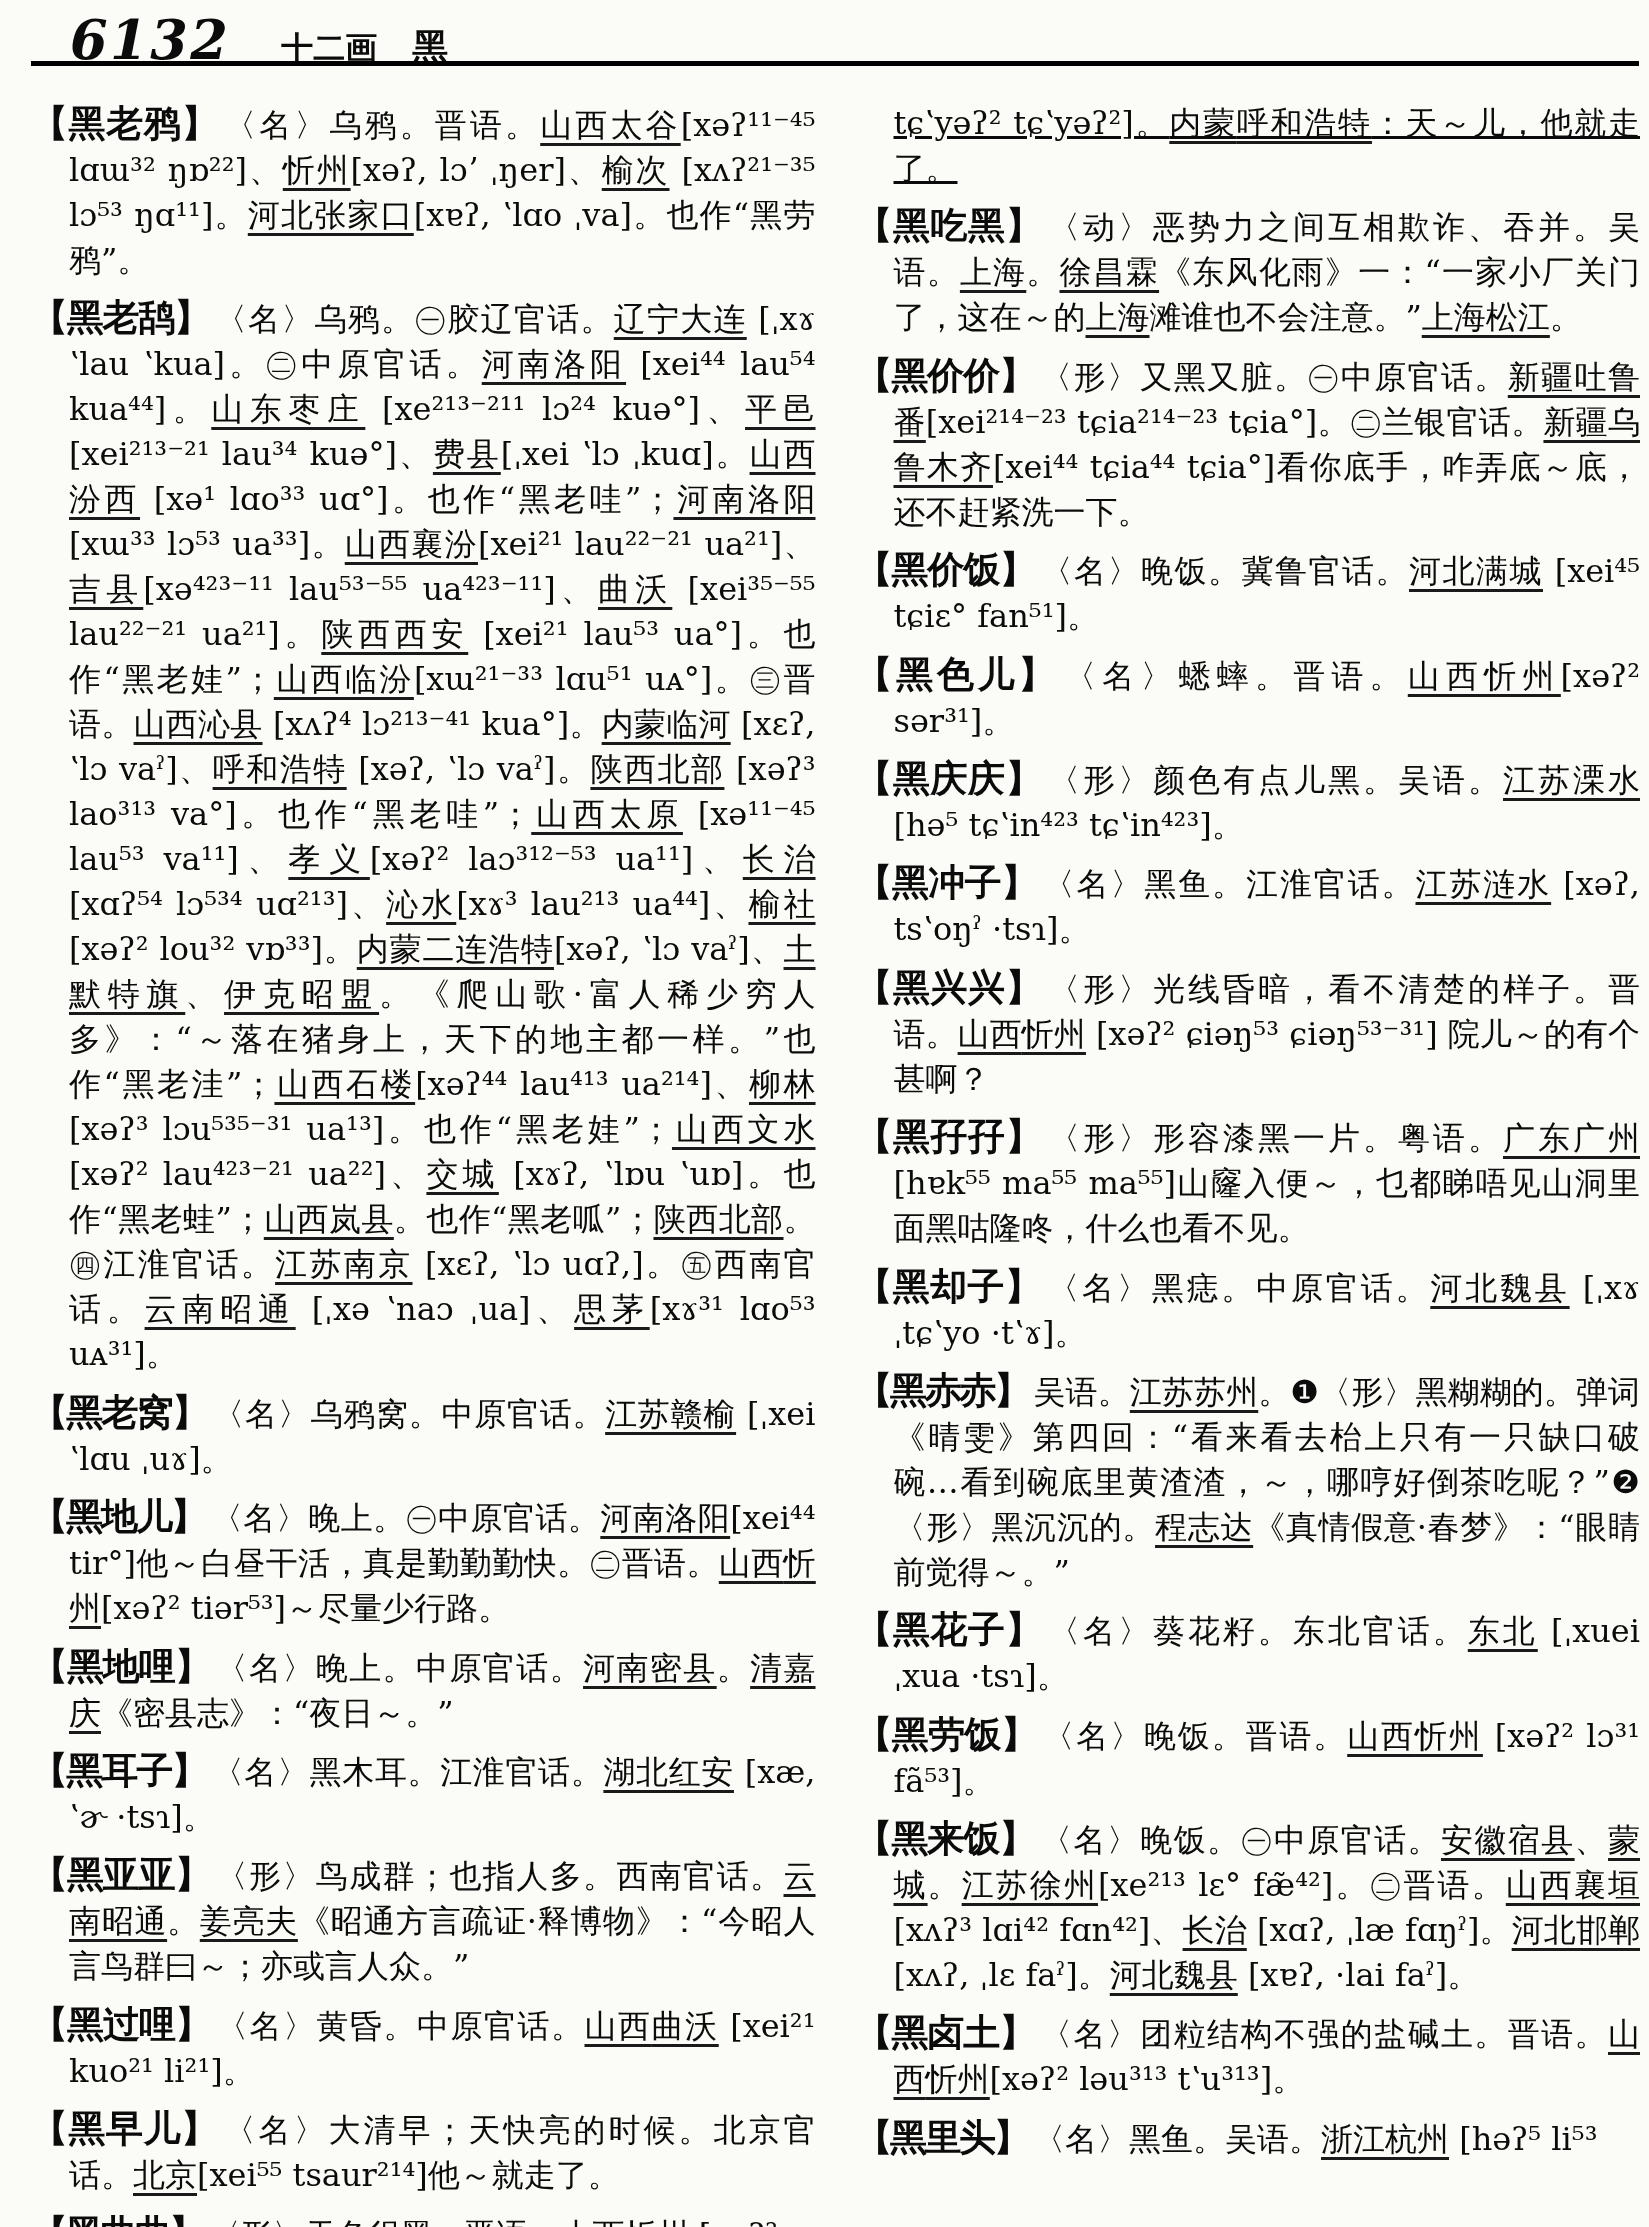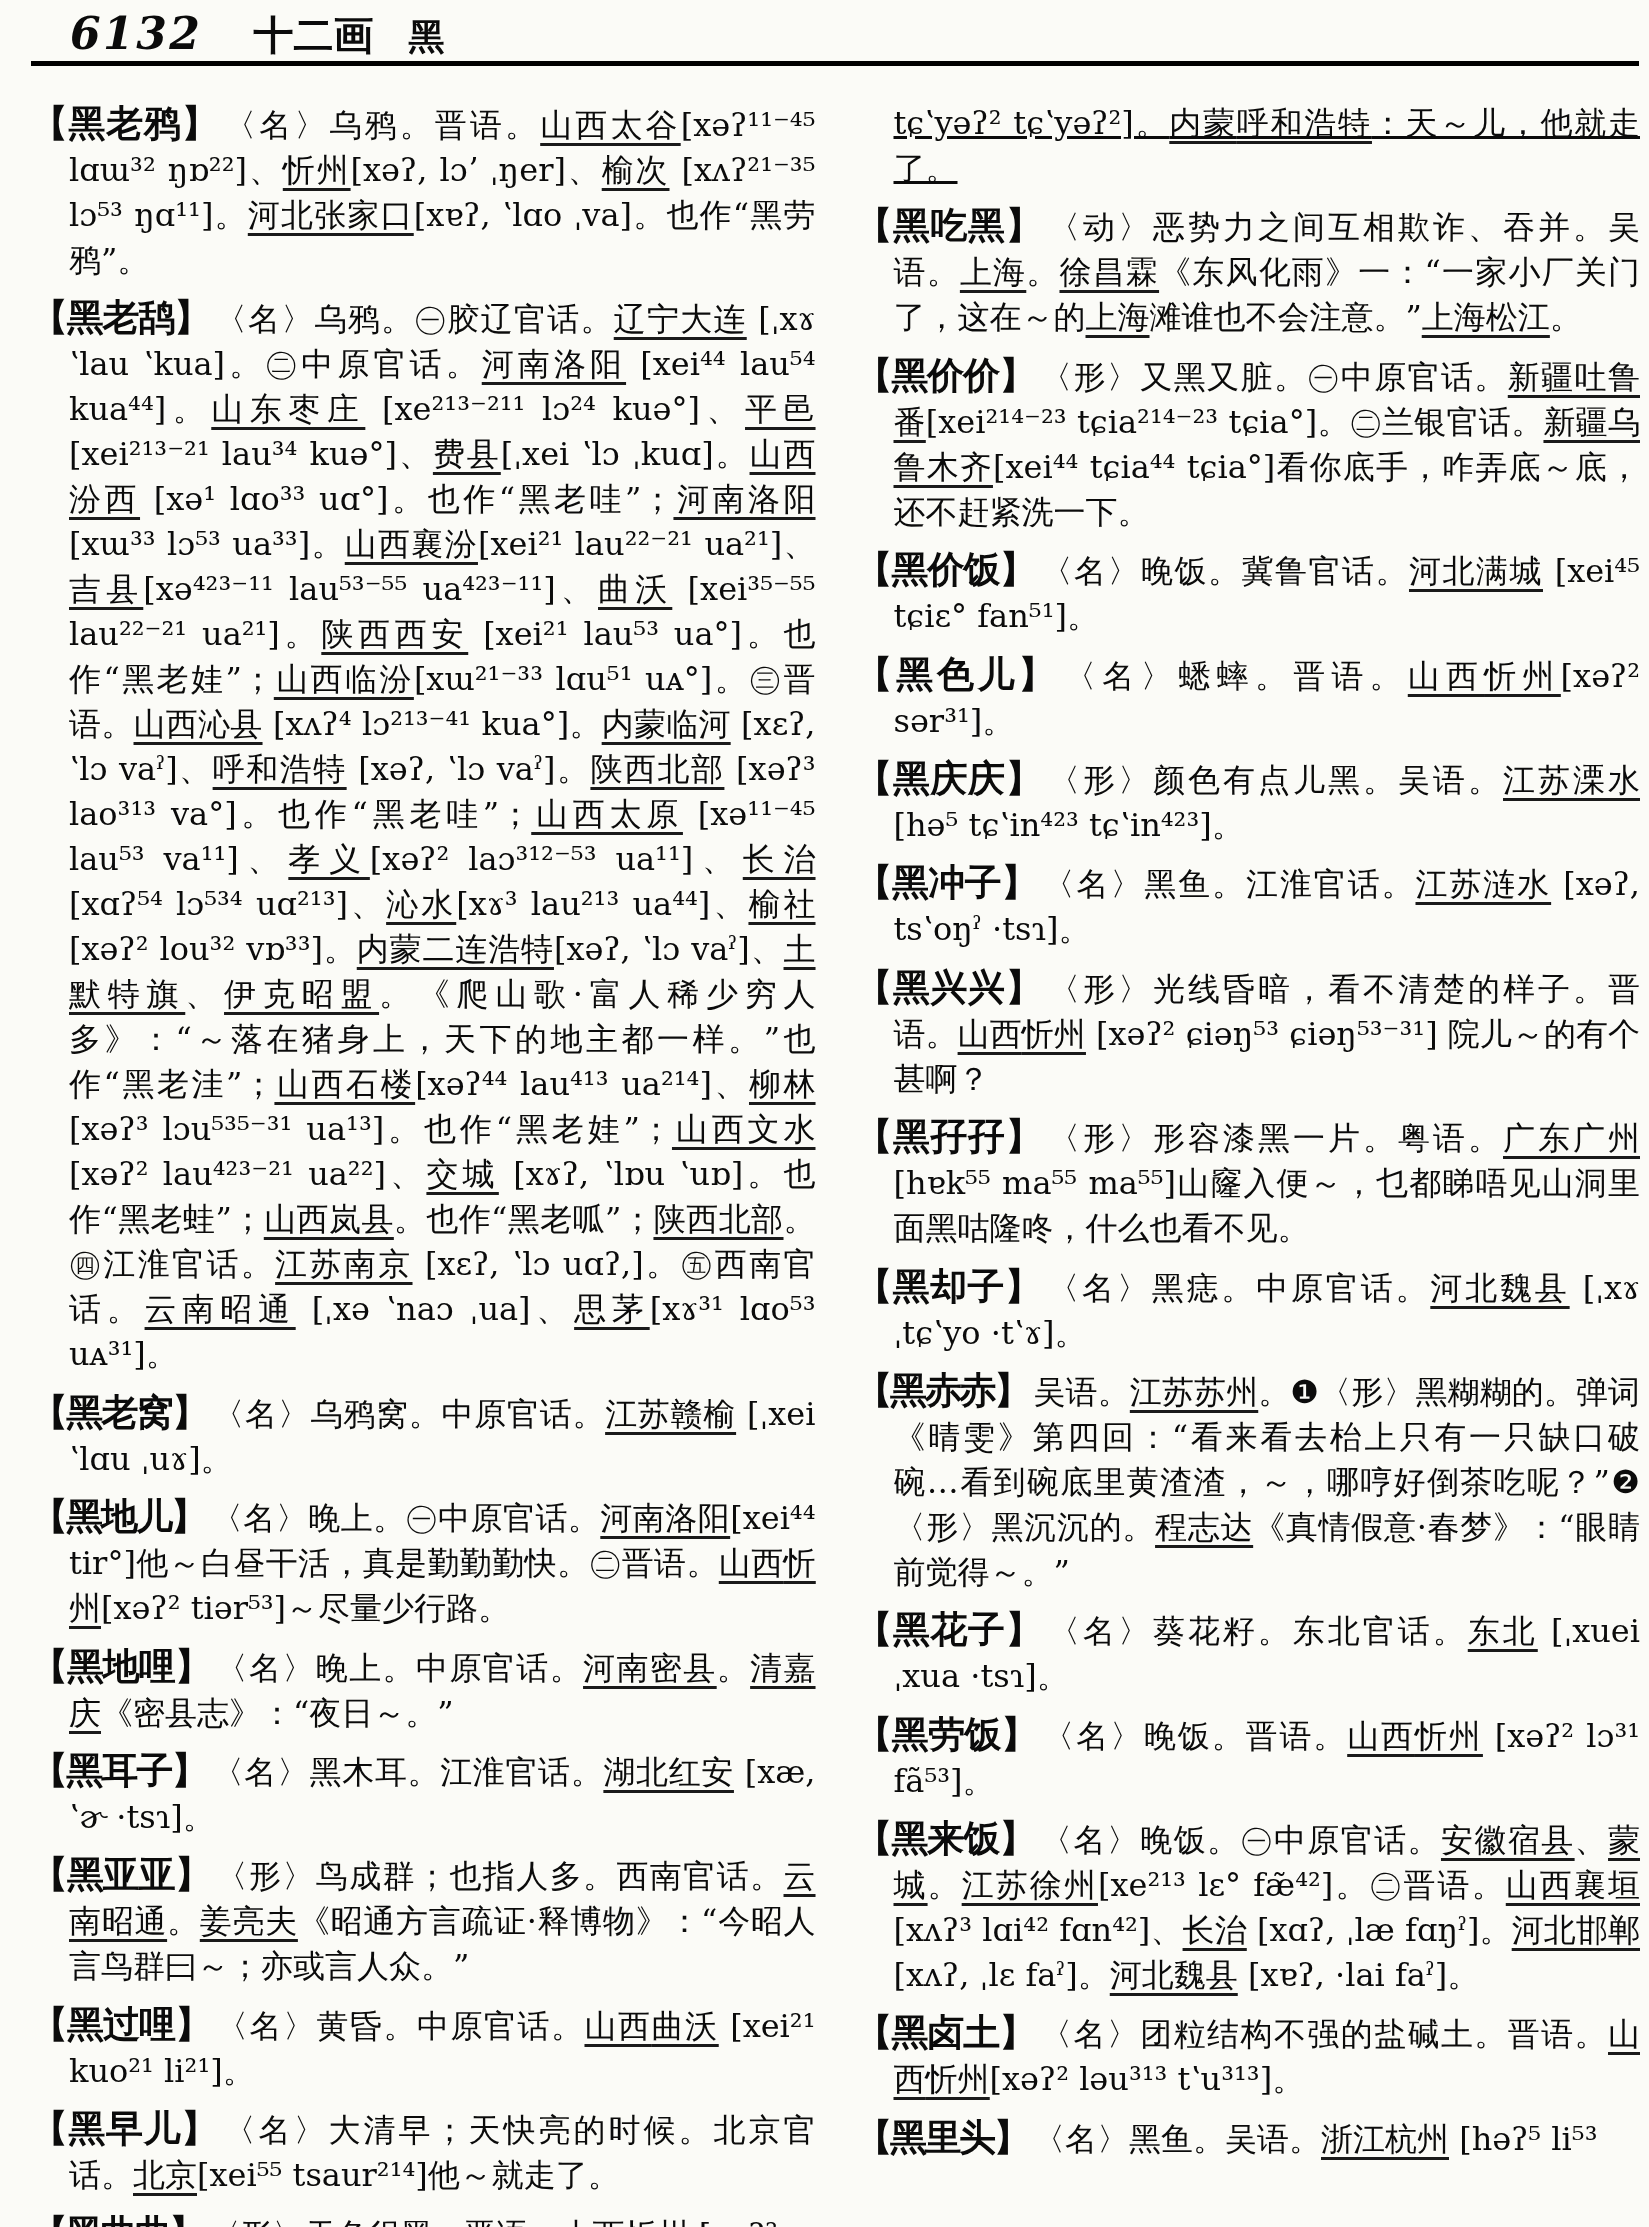--- a/index.html
+++ b/index.html
@@ -11,22 +11,22 @@
     color: #0b0b0b;
     font-family: "DejaVu Serif", "Liberation Serif", serif;
     overflow: hidden;
   }
   .hdr {
     position: absolute;
     top: 8.2px; left: 70px;
     font-weight: bold;
     white-space: nowrap;
   }
-  .pageno { font-style: italic; font-size: 44px; letter-spacing: 2.5px; }
-  .section { font-size: 40px; margin-left: 51px; }
+  .pageno { font-style: italic; font-size: 54px; letter-spacing: 2.5px; }
+  .section { font-size: 32px; margin-left: 51px; }
   .headchar { font-size: 36px; margin-left: 35px; }
   .rule {
     position: absolute;
     left: 31px; right: 11.5px; top: 61px;
     height: 5px;
     background: #000;
   }
   .cols {
     position: absolute;
     top: 79px; left: 31px;

